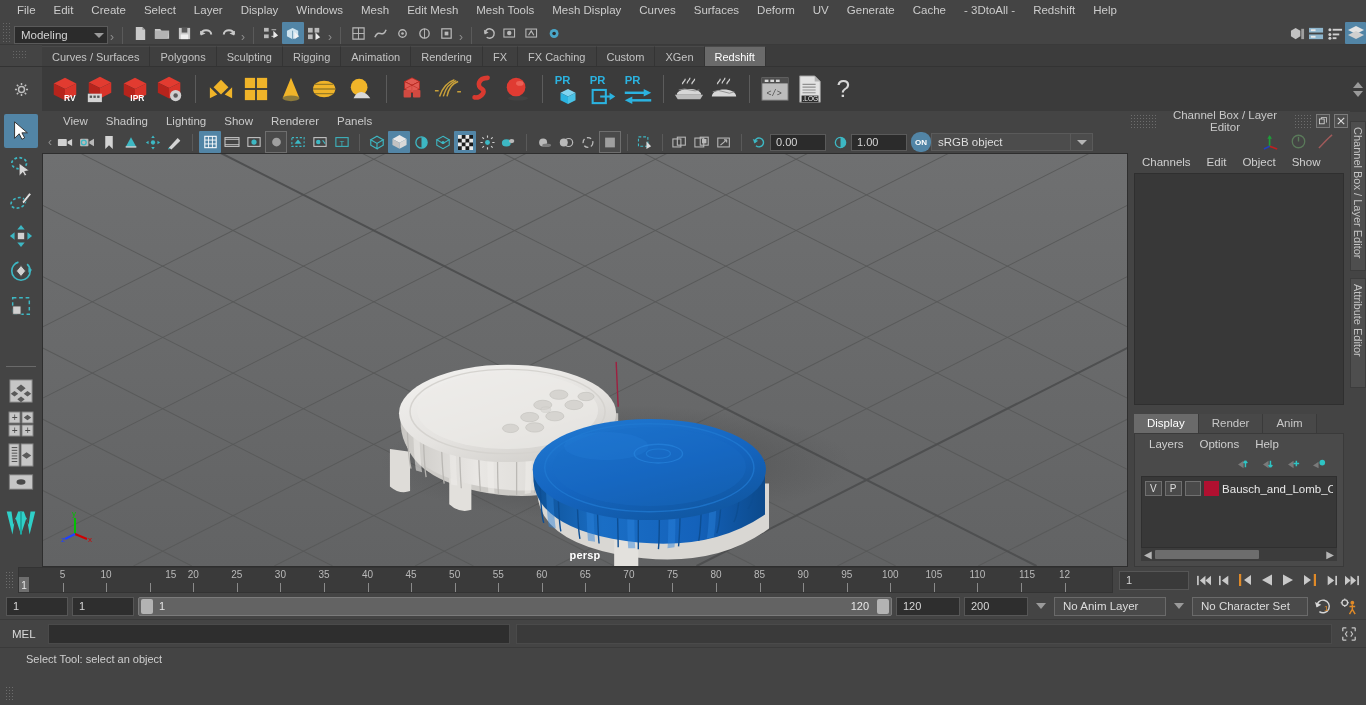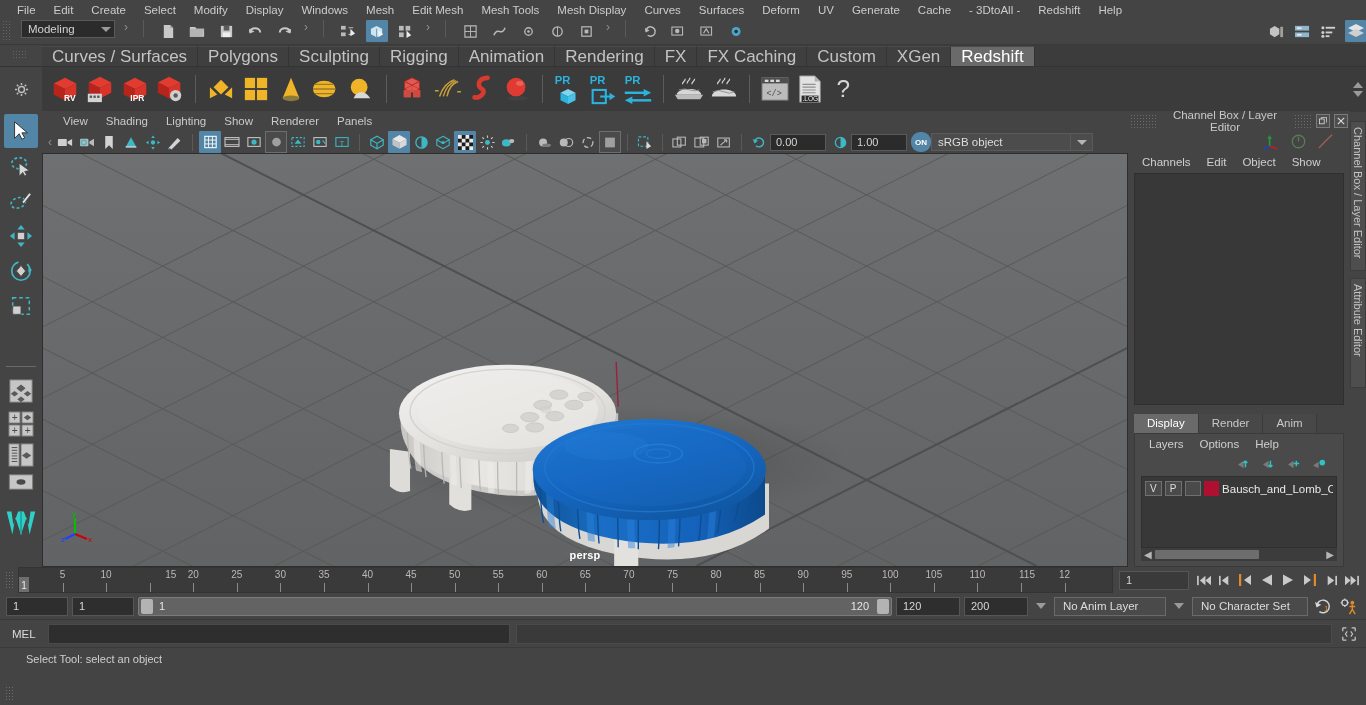--- a/index.html
+++ b/index.html
@@ -17,22 +17,22 @@
     height:20px; background:#444444; display:flex; align-items:center;
     padding-left:8px; gap:0px;
   }
   #menubar .mi{
     padding:0 9px; height:20px; line-height:20px; font-size:11.5px;
     color:#cccccc; white-space:nowrap; cursor:default;
   }
 
   
   #statusline{
-    height:25px; background:#444444; display:flex; align-items:flex-start;
-    padding-left:2px; gap:7px;
+    height:25px; background:#444444; display:flex; align-items:flex-end;
+    padding-left:2px; gap:0;
     border-bottom:1px solid #3a3a3a;
     position:relative;
   }
   .grip{
     width:9px; height:22px; margin-right:3px;
     background-image:radial-gradient(#6d6d6d 0.9px, transparent 1px);
     background-size:3px 3px; opacity:.85;
   }
   .sep-v{ width:1px; height:17px; background:#5a5a5a; margin:0 6px; }
   .combo{
@@ -49,21 +49,21 @@
   .ticon.on{ background:#5285a6; border-radius:1px;}
   .chev{ color:#8e8e8e; font-size:12px; padding:0 2px;}
 
   
   #shelfwrap{ background:#444444; display:flex; }
   #shelfleft{ width:42px; background:#444444; flex:0 0 42px;
      display:flex; flex-direction:column; align-items:center; }
   #shelfleft .sgrip{ margin-top:5px; }
   #shelftabs{ height:21px; display:flex; align-items:flex-end; background:#3c3c3c; flex:1;}
   .stab{
-    height:20px; line-height:20px; padding:0 10px; font-size:17px;
+    height:20px; line-height:20px; padding:0 10px; font-size:11px;
     color:#c3c3c3; background:#3f3f3f; border-right:1px solid #343434;
     border-top:1px solid #4a4a4a;
     white-space:nowrap; cursor:default;margin-top:37px;
   }
   .stab.active{ background:#6a6a6a; color:#ffffff; }
 
   
   #shelfbar{ height:45px; background:#3b3b3b; display:flex; align-items:center;
      border-top:1px solid #333; position:relative; }
   #shelfbar .sb-left{ width:42px; flex:0 0 42px; display:flex; align-items:center;
@@ -198,21 +198,21 @@
   #axisgizmo{ position:absolute; left:18px; bottom:20px; width:40px;height:40px;}
 </style>
 </head>
 <body>
 
 <div id="menubar">
   <div class="mi">File</div>
   <div class="mi">Edit</div>
   <div class="mi">Create</div>
   <div class="mi">Select</div>
-  <div class="mi">Modify</div>
+  <div class="mi">Layer</div>
   <div class="mi">Display</div>
   <div class="mi">Windows</div>
   <div class="mi">Mesh</div>
   <div class="mi">Edit Mesh</div>
   <div class="mi">Mesh Tools</div>
   <div class="mi">Mesh Display</div>
   <div class="mi">Curves</div>
   <div class="mi">Surfaces</div>
   <div class="mi">Deform</div>
   <div class="mi">UV</div>

